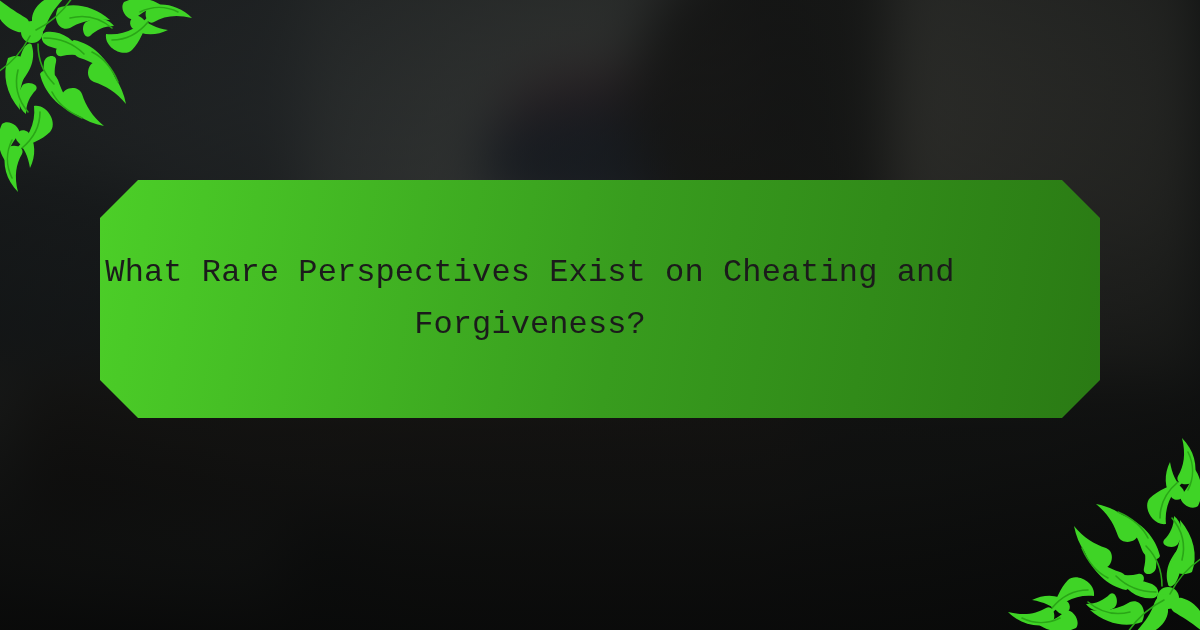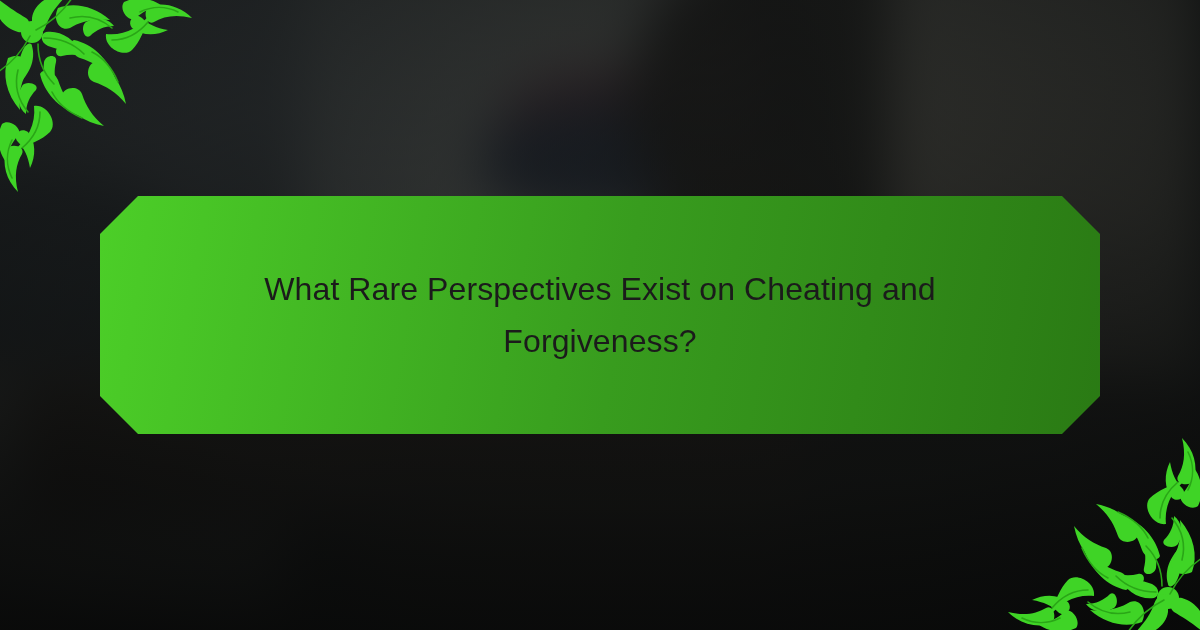--- a/index.html
+++ b/index.html
@@ -58,24 +58,24 @@
       radial-gradient(ellipse 90% 75% at 52% 34%,rgba(18,20,20,.42) 0%,rgba(14,16,16,.72) 62%,rgba(8,9,9,.88) 100%),
       linear-gradient(180deg,rgba(24,27,27,.62) 0%,rgba(16,18,18,.70) 48%,rgba(10,9,7,.84) 100%);}
 
   
   .orn{position:absolute;width:200px;height:200px;}
   .orn.tl{left:0;top:0;}
   .orn.br{right:0;bottom:0;transform:rotate(180deg);}
 
   
   .banner{
-    position:absolute;left:100px;top:196px;width:1000px;height:238px;
+    position:absolute;left:100px;top:180px;width:1000px;height:238px;
     -webkit-clip-path:polygon(38px 0,962px 0,1000px 38px,1000px 200px,962px 238px,38px 238px,0 200px,0 38px);
     clip-path:polygon(38px 0,962px 0,1000px 38px,1000px 200px,962px 238px,38px 238px,0 200px,0 38px);
-    display:flex;align-items:center;justify-content:center;
+    display:flex;align-items:center;justify-content:flex-start;font-family:Liberation Mono, monospace;
   }
   .headline{
     margin:0;width:860px;text-align:center;
     font-size:32px;line-height:1.64;font-weight:400;letter-spacing:.1px;
     color:#1b1b1b;
   }
 </style>
 </head>
 <body>
 

